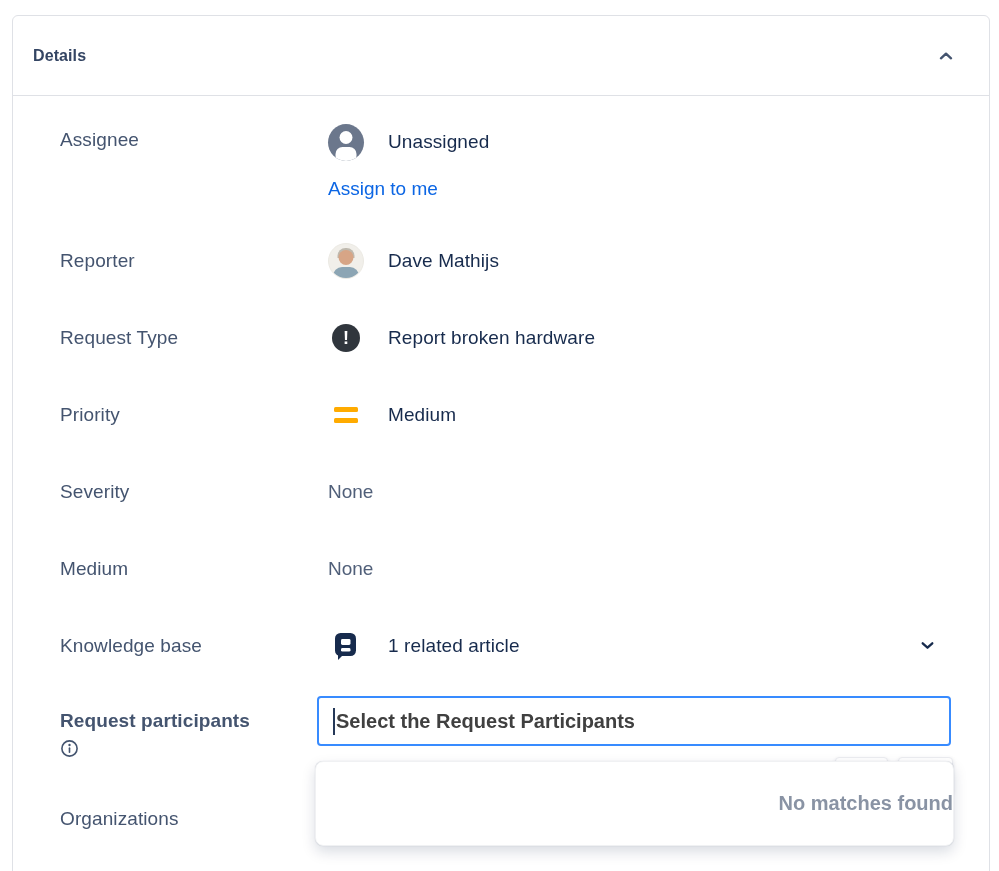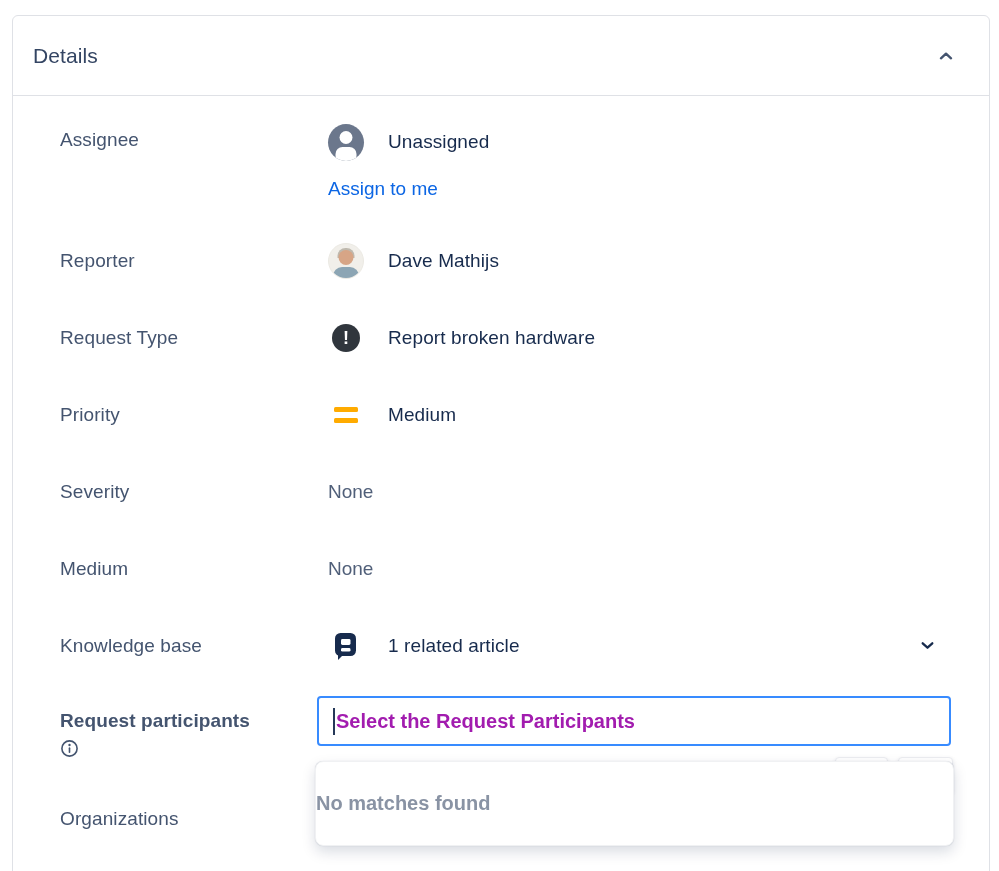--- a/index.html
+++ b/index.html
@@ -4,21 +4,21 @@
 <style>
   * { margin:0; padding:0; box-sizing:border-box; }
   html,body { width:999px; height:871px; background:#fff; overflow:hidden;
               font-family:"Liberation Sans","DejaVu Sans",sans-serif; color:#172B4D; }
 
   .panel { position:absolute; left:12px; top:15px; width:978px; height:920px;
            border:1px solid #DFE1E6; border-radius:6px; background:#fff; }
 
   .panel-header { height:80px; display:flex; align-items:center; justify-content:space-between;
                   padding:0 32px 0 20px; border-bottom:1px solid #DFE1E6; }
-  .panel-title { font-size:21px; font-weight:400; color:#344563; letter-spacing:.1px; }
+  .panel-title { font-size:16px; font-weight:700; color:#344563; letter-spacing:.1px; }
   .hdr-chevron { display:flex; align-items:center; cursor:pointer; }
 
   .rows { padding:0 0 0 20px; }
   .field-row { display:grid; grid-template-columns:295px 1fr; align-items:center; height:77px; }
   .field-label { font-size:19px; color:#44546F; letter-spacing:.1px;margin-left:27px; }
   .value-cell  { display:flex; align-items:center; }
   .icon-box { width:36px; display:flex; align-items:center; justify-content:center; flex:0 0 36px; }
   .value-text { font-size:19px; color:#172B4D; margin-left:24px; letter-spacing:.1px; }
   .none-text  { font-size:19px; color:#505F79; }
 
@@ -57,32 +57,32 @@
   .kb-left { display:flex; align-items:center; }
 
   
   .row-participants { height:96px; align-items:start; position:relative;font-weight:bold; }
   .participants-label { padding-top:26px; }
   .participants-label .info-wrap { margin-top:7px; display:flex; }
   .participants-input { margin-top:12px; margin-left:-11px; width:634px; height:50px;
                         border:2px solid #388BFF; border-radius:4px; background:#fff;
                         display:flex; align-items:center; padding:0 14px; }
   .caret { width:2px; height:27px; background:#253858; flex:0 0 2px; }
-  .placeholder { font-size:20px; color:#a21caf; margin-left:1px; white-space:nowrap; }
+  .placeholder { font-size:20px; color:#404040; margin-left:1px; white-space:nowrap; }
 
   .peek-btn { position:absolute; top:73px; height:36px; background:#fff;
               border:1px solid #EBECF0; border-radius:4px;
               box-shadow:0 2px 4px rgba(9,30,66,.12); z-index:2; }
   .peek-btn.one { left:802px; width:53px; }
   .peek-btn.two { left:865px; width:55px; }
 
   .dropdown { position:absolute; left:282px; top:77px; width:639px; height:85px;
               background:#fff; border:1px solid #F0F1F3; border-radius:8px;
               box-shadow:0 6px 14px rgba(9,30,66,.15), 0 0 1px rgba(9,30,66,.2);
-              display:flex; align-items:center; justify-content:flex-start; z-index:3; }
+              display:flex; align-items:center; justify-content:flex-end; z-index:3; }
   .dropdown-msg { font-size:20px; color:#8993A4; }
 
   svg { display:block; }
 </style>
 </head>
 <body>
 
 <div class="panel">
 
   <div class="panel-header">

